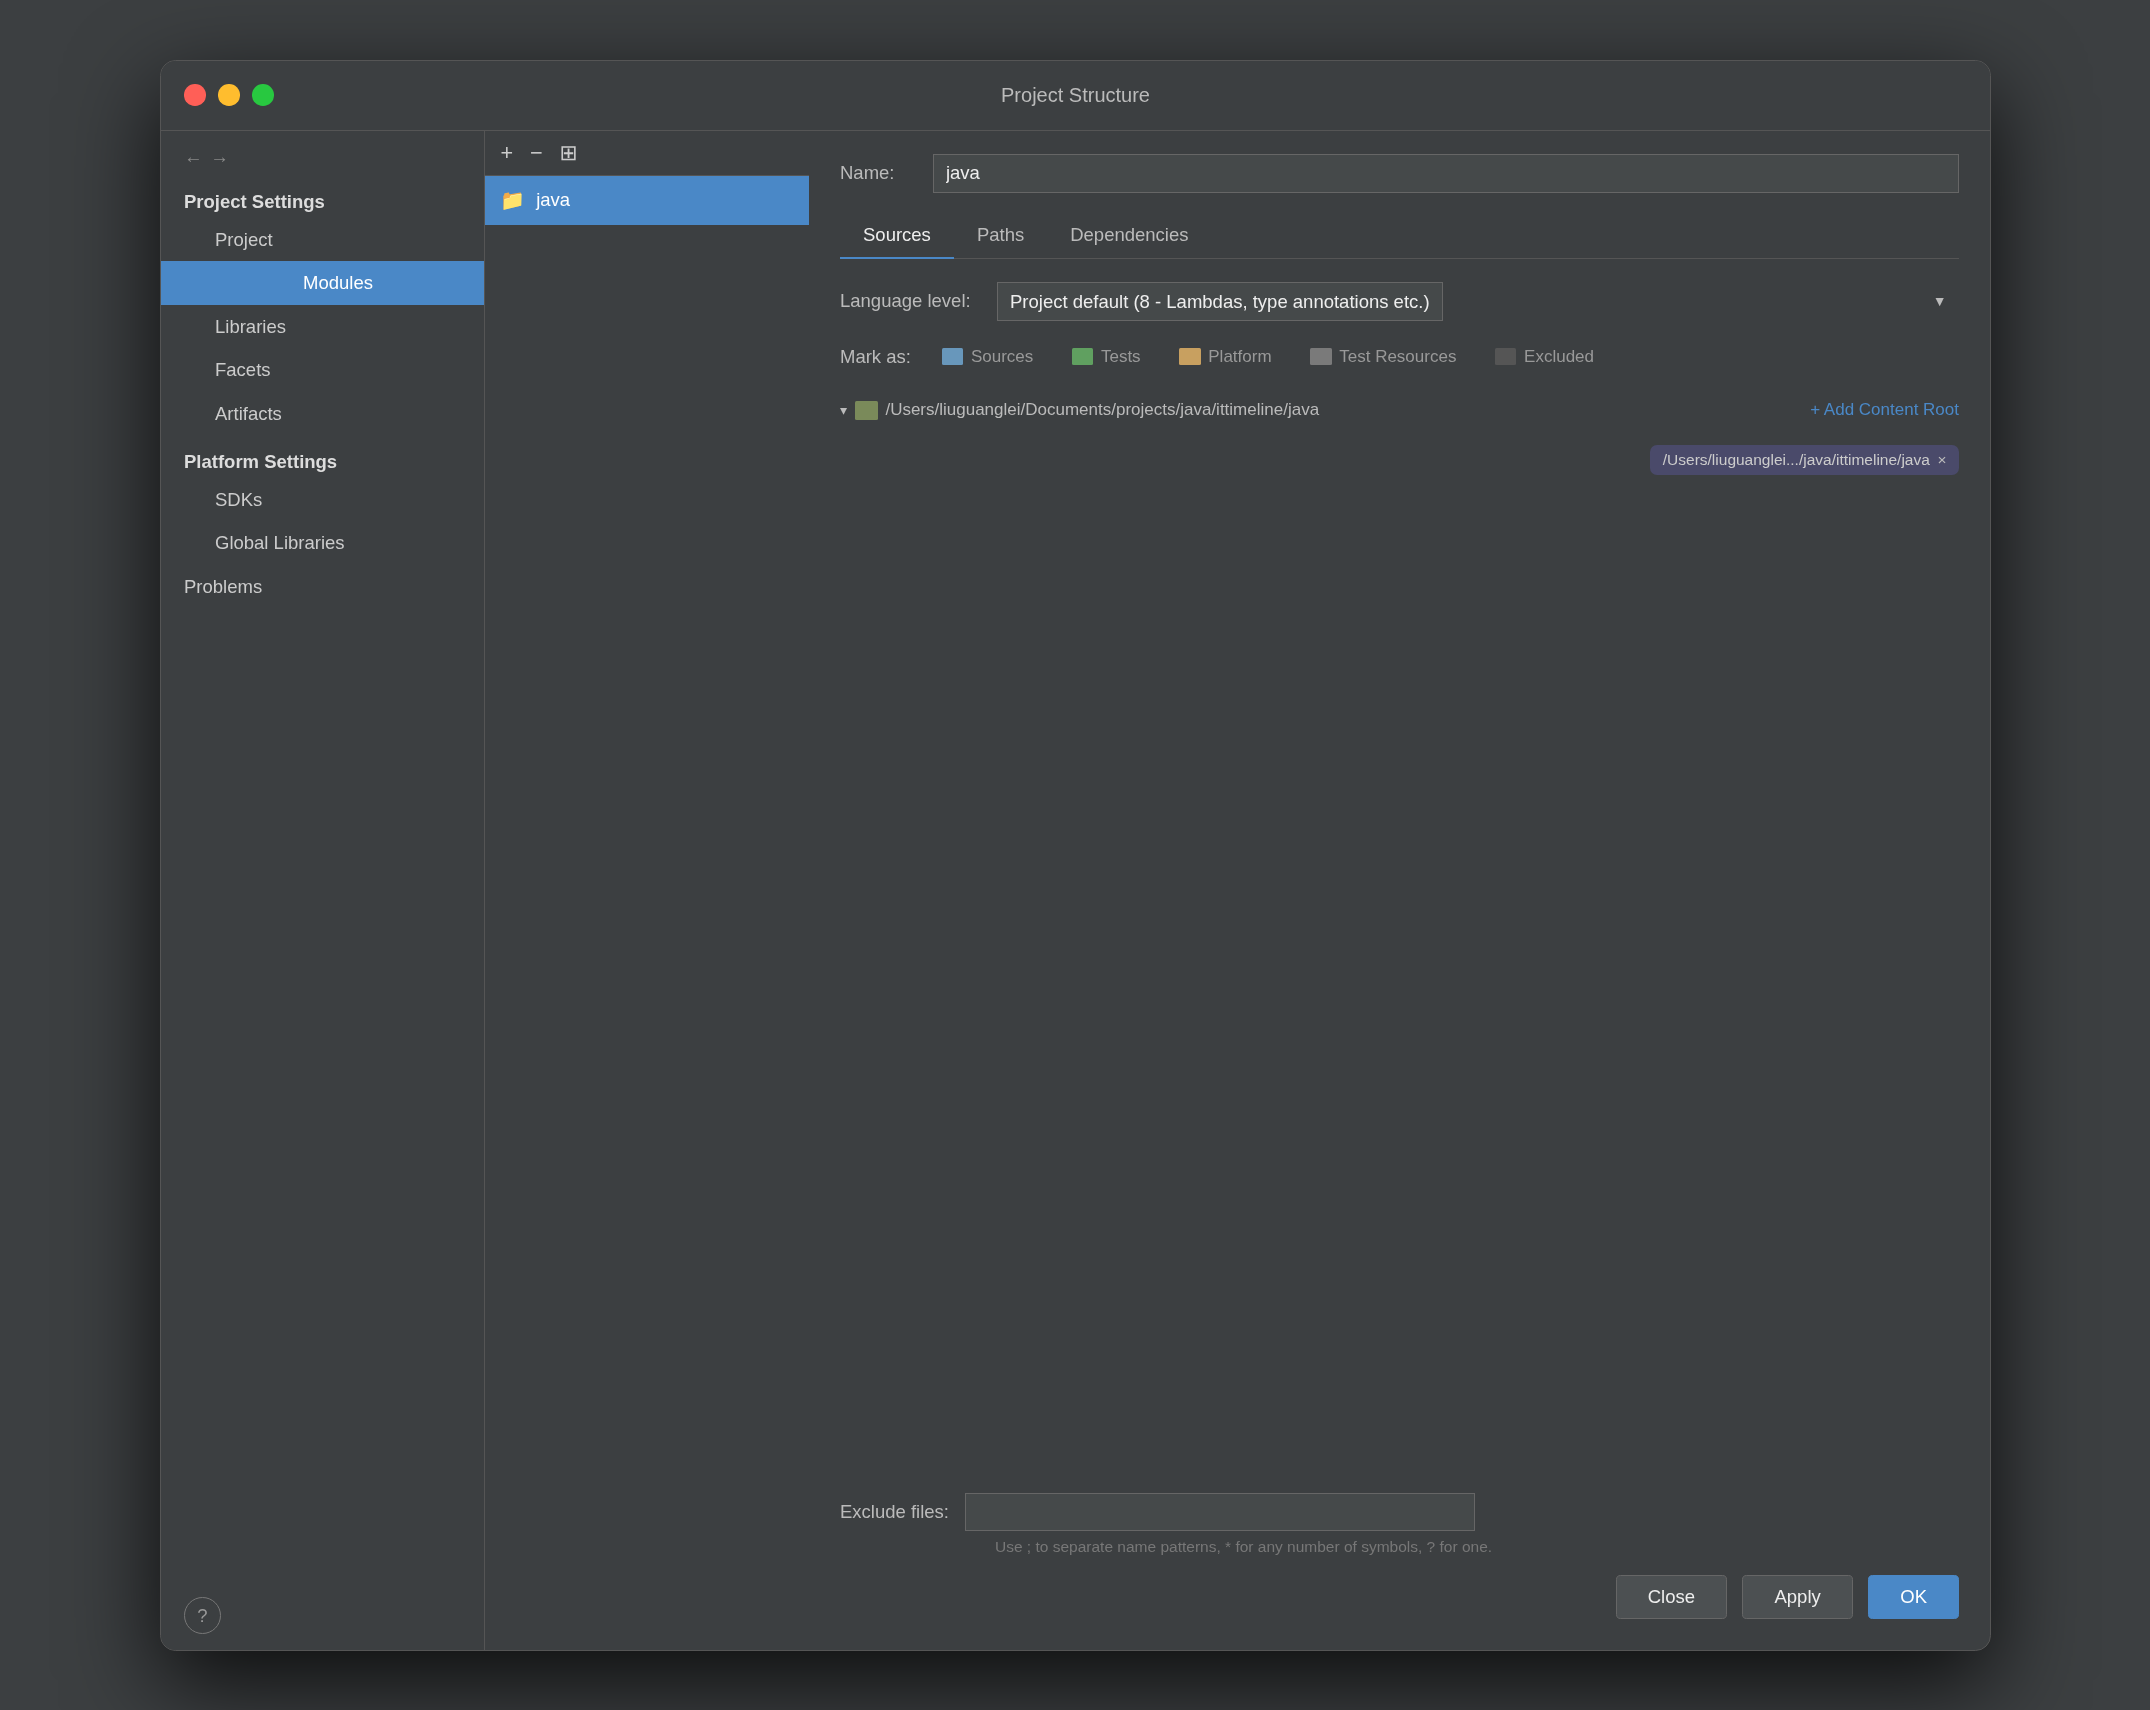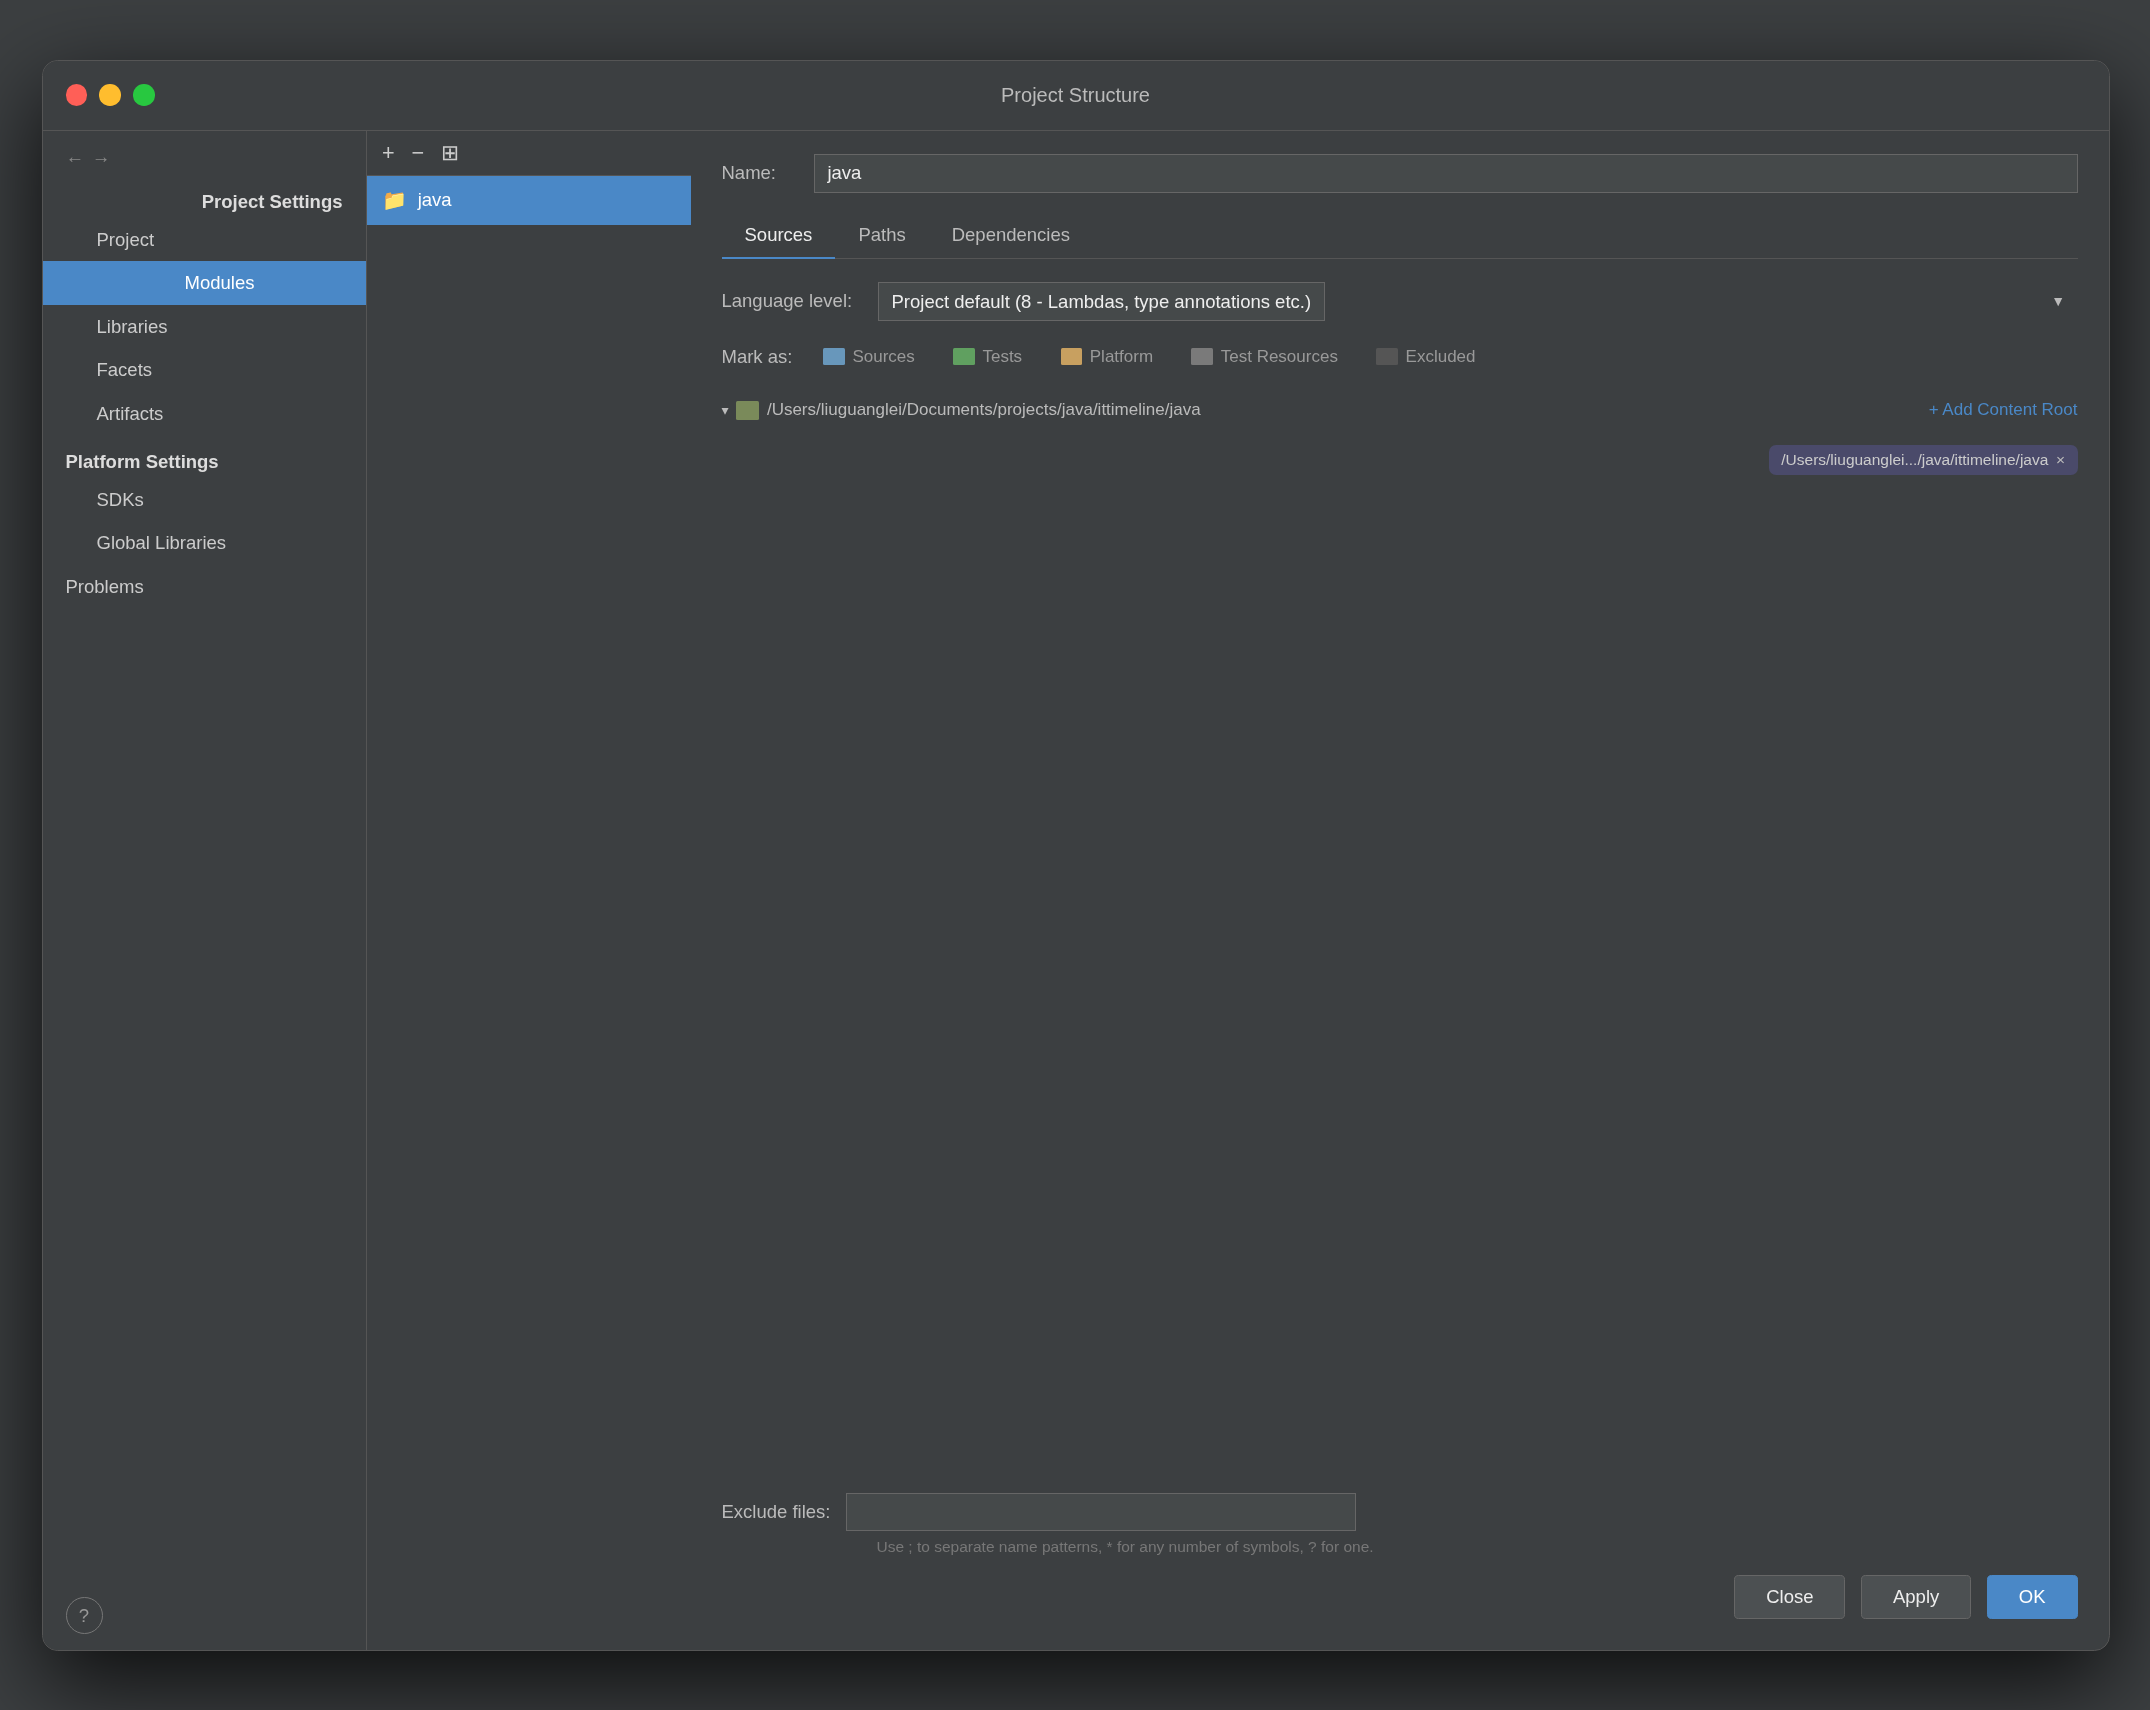--- a/index.html
+++ b/index.html
@@ -6,21 +6,21 @@
     body {
       background: #3c3f41;
       display: flex;
       align-items: center;
       justify-content: center;
       width: 2151px;
       height: 1710px;
       font-family: -apple-system, "Helvetica Neue", Arial, sans-serif;
     }
     .window {
-      width: 2068px;
+      width: 1831px;
       height: 1591px;
       background: #3c3f41;
       border-radius: 15.5px;
       box-shadow: 0 31px 93px rgba(0,0,0,0.8);
       display: flex;
       flex-direction: column;
       overflow: hidden;
       border: 0.8px solid #555;
     }
     
@@ -78,21 +78,20 @@
     .nav-arrow {
       font-size: 18.5px;
       color: #888;
       cursor: pointer;
     }
     .sidebar-section-label {
       font-size: 18.5px;
       color: #ddd;
       font-weight: 700;
       padding: 15.5px 23px 4.6px 23px;
-      text-align: right;
     }
     .sidebar-item {
       padding: 10.8px 23px 10.8px 39px;
       font-size: 18.5px;
       color: #ccc;
       cursor: pointer;
     }
     .sidebar-item.active {
       background: #4a88c7;
       color: #fff;

